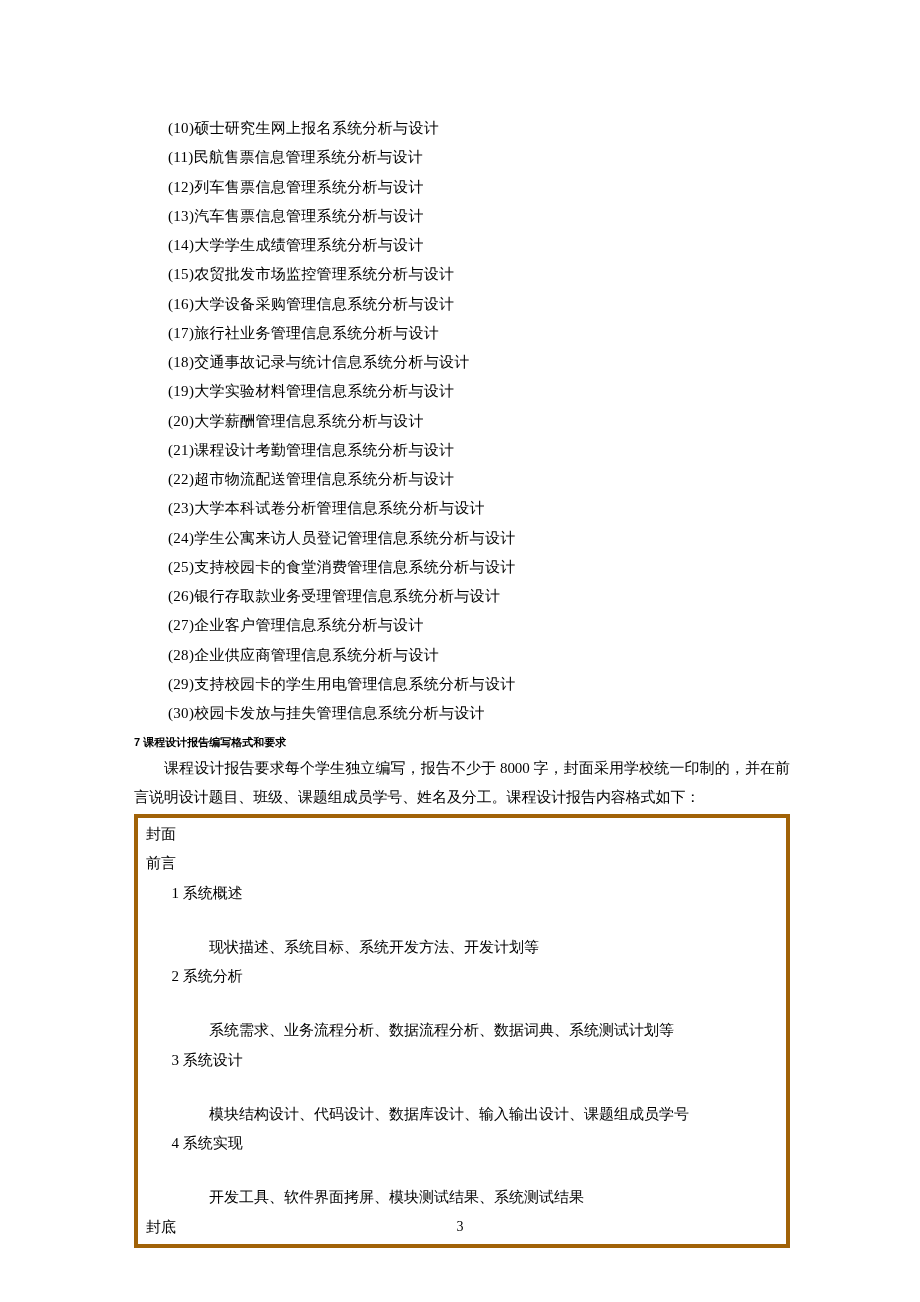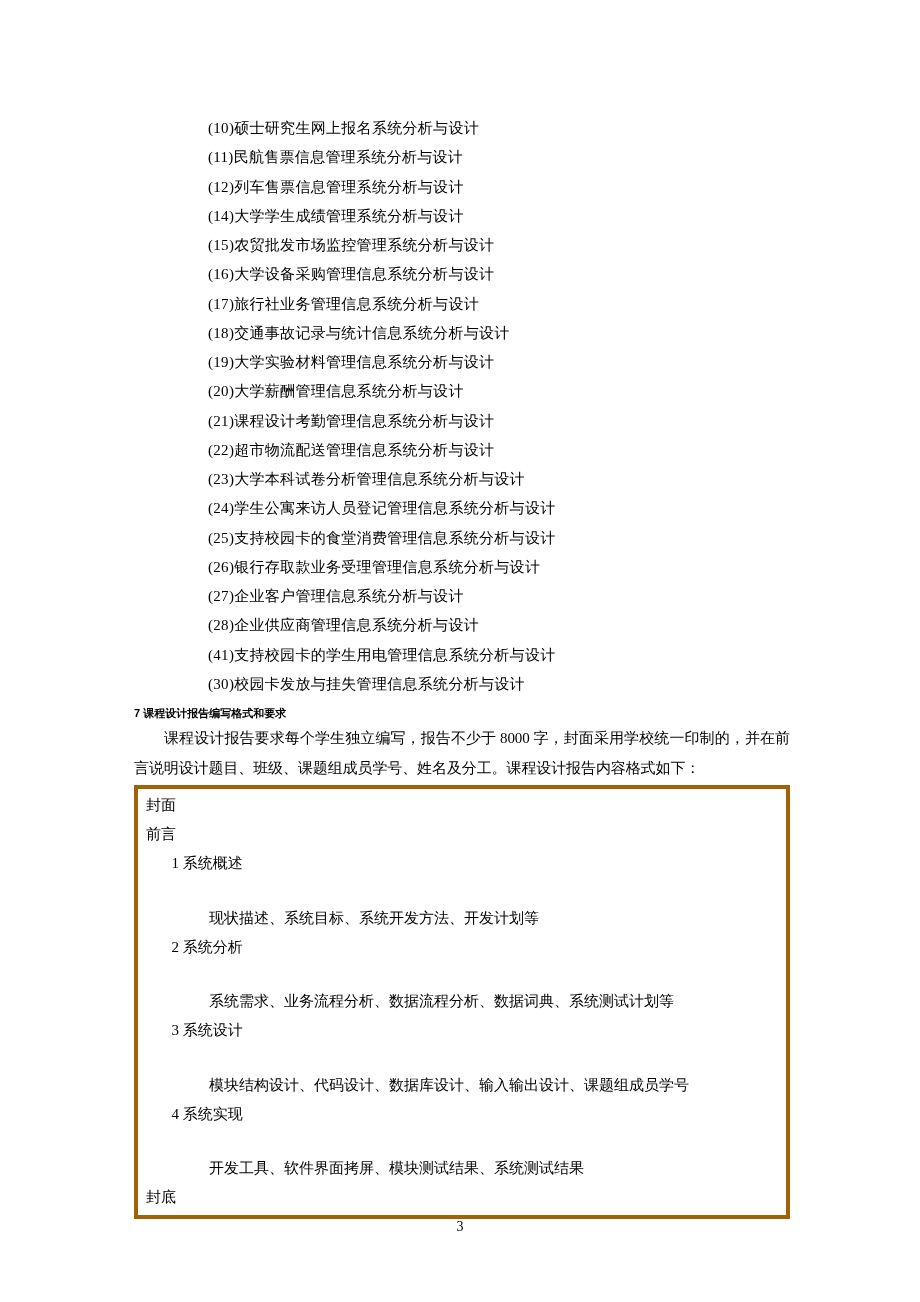--- a/index.html
+++ b/index.html
@@ -18,21 +18,20 @@
     box-sizing: border-box;
     padding-top: 114px;
     padding-left: 134px;
     padding-right: 130px;
   }
   .list-block {
     padding-left: 34px;
   }
   .list-item {
     letter-spacing: 0.3px;
-    margin-left: 40px;
   }
   .heading {
     font-family: "SimHei", "黑体", sans-serif;
     font-weight: bold;
     font-size: 11px;
     margin-top: 4px;
   }
   .para {
     text-indent: 2em;
     text-align: justify;
@@ -59,36 +58,37 @@
 </style>
 </head>
 <body>
 
 <div class="page">
 
   <div class="list-block" id="list-block">
       <div class="list-item">(10)硕士研究生网上报名系统分析与设计</div>
       <div class="list-item">(11)民航售票信息管理系统分析与设计</div>
       <div class="list-item">(12)列车售票信息管理系统分析与设计</div>
+      <div class="list-item">(13)汽车售票信息管理系统分析与设计</div>
       <div class="list-item">(14)大学学生成绩管理系统分析与设计</div>
       <div class="list-item">(15)农贸批发市场监控管理系统分析与设计</div>
       <div class="list-item">(16)大学设备采购管理信息系统分析与设计</div>
       <div class="list-item">(17)旅行社业务管理信息系统分析与设计</div>
       <div class="list-item">(18)交通事故记录与统计信息系统分析与设计</div>
       <div class="list-item">(19)大学实验材料管理信息系统分析与设计</div>
       <div class="list-item">(20)大学薪酬管理信息系统分析与设计</div>
       <div class="list-item">(21)课程设计考勤管理信息系统分析与设计</div>
       <div class="list-item">(22)超市物流配送管理信息系统分析与设计</div>
       <div class="list-item">(23)大学本科试卷分析管理信息系统分析与设计</div>
       <div class="list-item">(24)学生公寓来访人员登记管理信息系统分析与设计</div>
       <div class="list-item">(25)支持校园卡的食堂消费管理信息系统分析与设计</div>
       <div class="list-item">(26)银行存取款业务受理管理信息系统分析与设计</div>
       <div class="list-item">(27)企业客户管理信息系统分析与设计</div>
       <div class="list-item">(28)企业供应商管理信息系统分析与设计</div>
-      <div class="list-item">(41)支持校园卡的学生用电管理信息系统分析与设计</div>
+      <div class="list-item">(29)支持校园卡的学生用电管理信息系统分析与设计</div>
       <div class="list-item">(30)校园卡发放与挂失管理信息系统分析与设计</div>
     </div>
 
   <div class="heading">7 课程设计报告编写格式和要求</div>
 
   <div class="para">课程设计报告要求每个学生独立编写，报告不少于 8000 字，封面采用学校统一印制的，并在前言说明设计题目、班级、课题组成员学号、姓名及分工。课程设计报告内容格式如下：</div>
 
   <div class="box" id="format-box">
       <div class="lvl0">封面</div>
       <div class="lvl0">前言</div>

